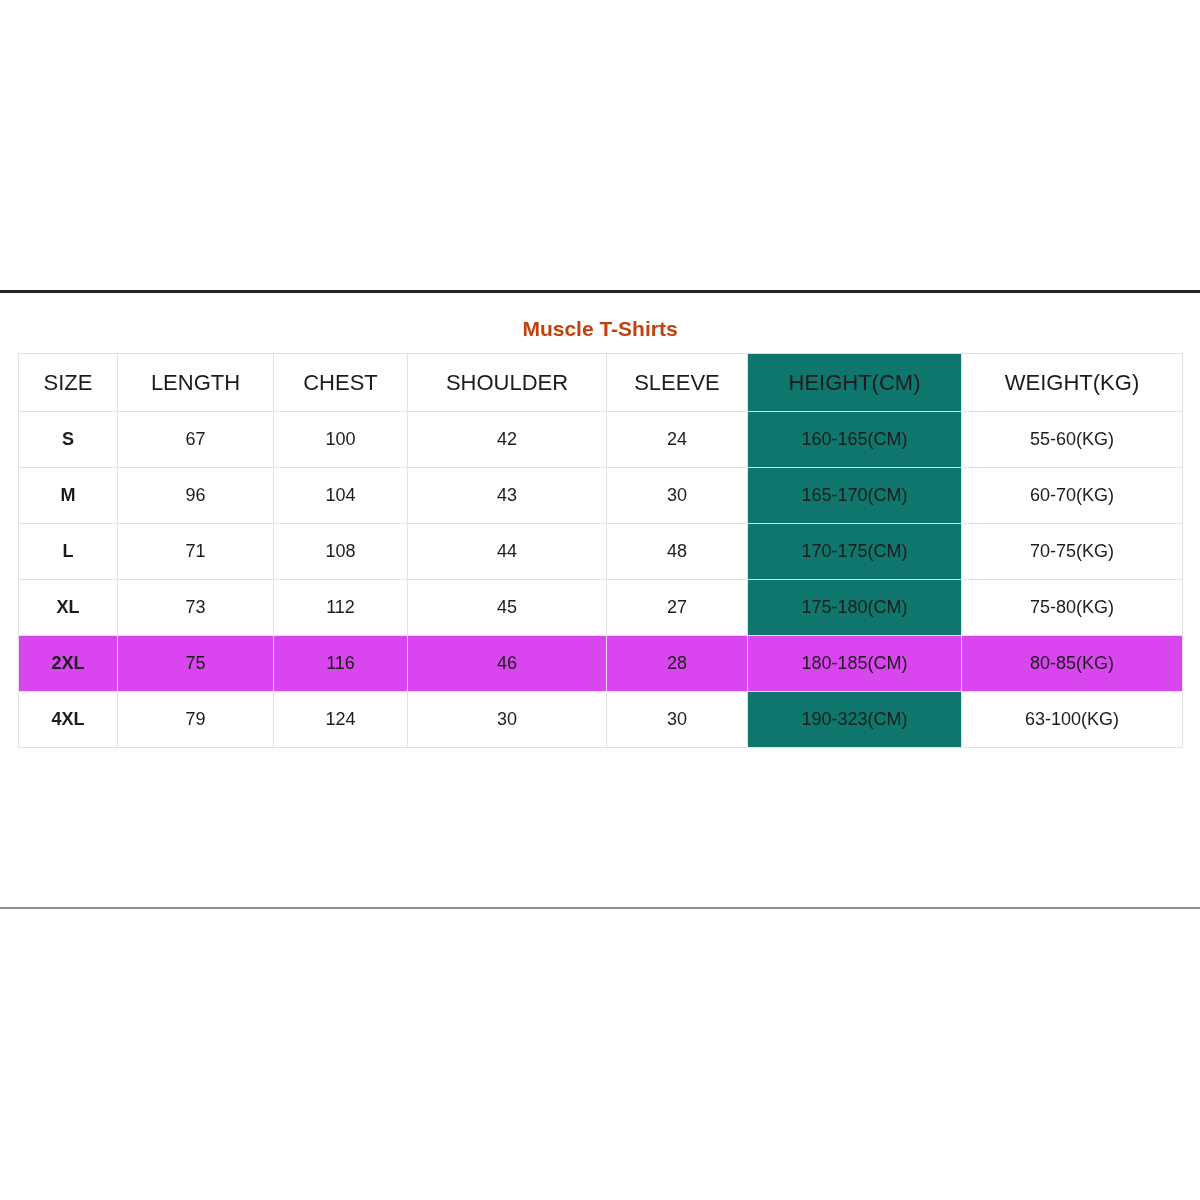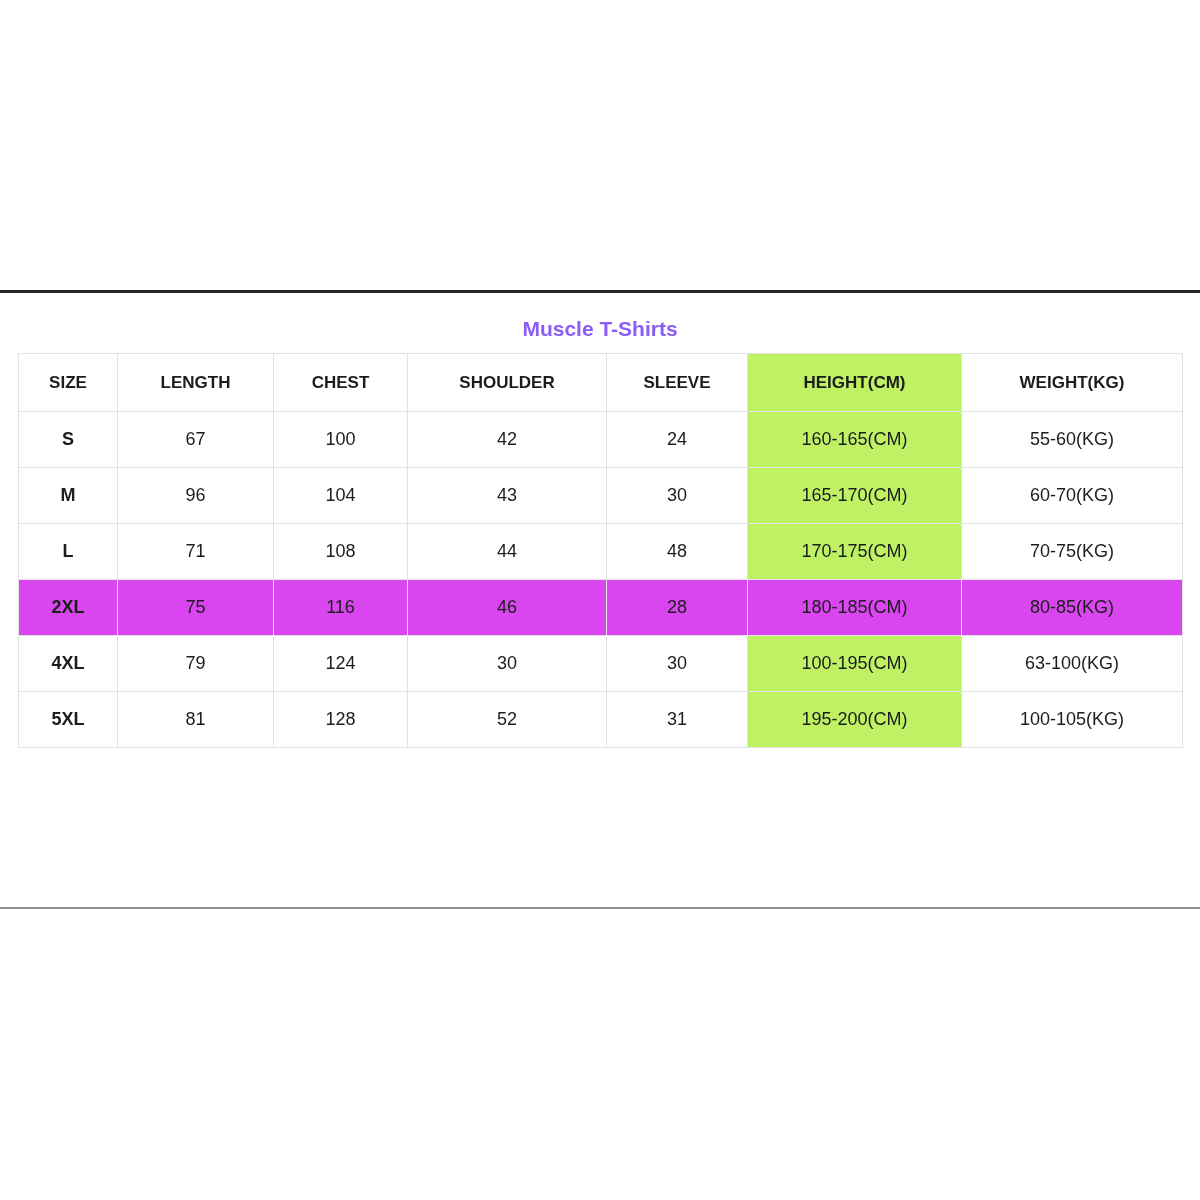--- a/index.html
+++ b/index.html
@@ -18,21 +18,21 @@
     width: 1200px; height: 3px;
     background: #262626;
   }
   .chart-title {
     position: absolute;
     left: 0; top: 317px;
     width: 1200px;
     text-align: center;
     font-size: 21px;
     font-weight: 700;
-    color: #8b5cf6;
+    color: #c2410c;
     margin: 0;
   }
   table.size-chart {
     position: absolute;
     left: 18px; top: 353px;
     width: 1164px;
     border-collapse: collapse;
     table-layout: fixed;
   }
   .size-chart th, .size-chart td {
@@ -42,26 +42,26 @@
     text-align: center;
     vertical-align: middle;
     font-size: 18px;
     font-weight: 400;
     color: #1c1c1c;
     background: #ffffff;
     overflow: hidden;
     white-space: nowrap;
   }
   .size-chart thead th {
-    font-weight: 700;
-    font-size: 17px;
+    font-weight: 400;
+    font-size: 22px;
     height: 57px;
   }
   .size-chart tbody th { font-weight: 700; }
-  .size-chart .col-gray { background: #bef264; }
+  .size-chart .col-gray { background: #0f766e; }
   .size-chart tr.hl th, .size-chart tr.hl td { background: #d946ef; }
   .bottom-rule {
     position: absolute;
     left: 0; top: 907px;
     width: 1200px; height: 2px;
     background: #8f8f8f;
   }
 </style>
 </head>
 <body>
@@ -114,45 +114,45 @@
       </tr>
       <tr>
         <th>L</th>
         <td>71</td>
         <td>108</td>
         <td>44</td>
         <td>48</td>
         <td class="col-gray">170-175(CM)</td>
         <td>70-75(KG)</td>
       </tr>
+      <tr>
+        <th>XL</th>
+        <td>73</td>
+        <td>112</td>
+        <td>45</td>
+        <td>27</td>
+        <td class="col-gray">175-180(CM)</td>
+        <td>75-80(KG)</td>
+      </tr>
       <tr class="hl">
         <th>2XL</th>
         <td>75</td>
         <td>116</td>
         <td>46</td>
         <td>28</td>
         <td class="col-gray">180-185(CM)</td>
         <td>80-85(KG)</td>
       </tr>
       <tr>
         <th>4XL</th>
         <td>79</td>
         <td>124</td>
         <td>30</td>
         <td>30</td>
-        <td class="col-gray">100-195(CM)</td>
+        <td class="col-gray">190-323(CM)</td>
         <td>63-100(KG)</td>
-      </tr>
-      <tr>
-        <th>5XL</th>
-        <td>81</td>
-        <td>128</td>
-        <td>52</td>
-        <td>31</td>
-        <td class="col-gray">195-200(CM)</td>
-        <td>100-105(KG)</td>
       </tr>
     </tbody>
   </table>
 
   <div class="bottom-rule"></div>
 
 </div>
 
 </body></html>

